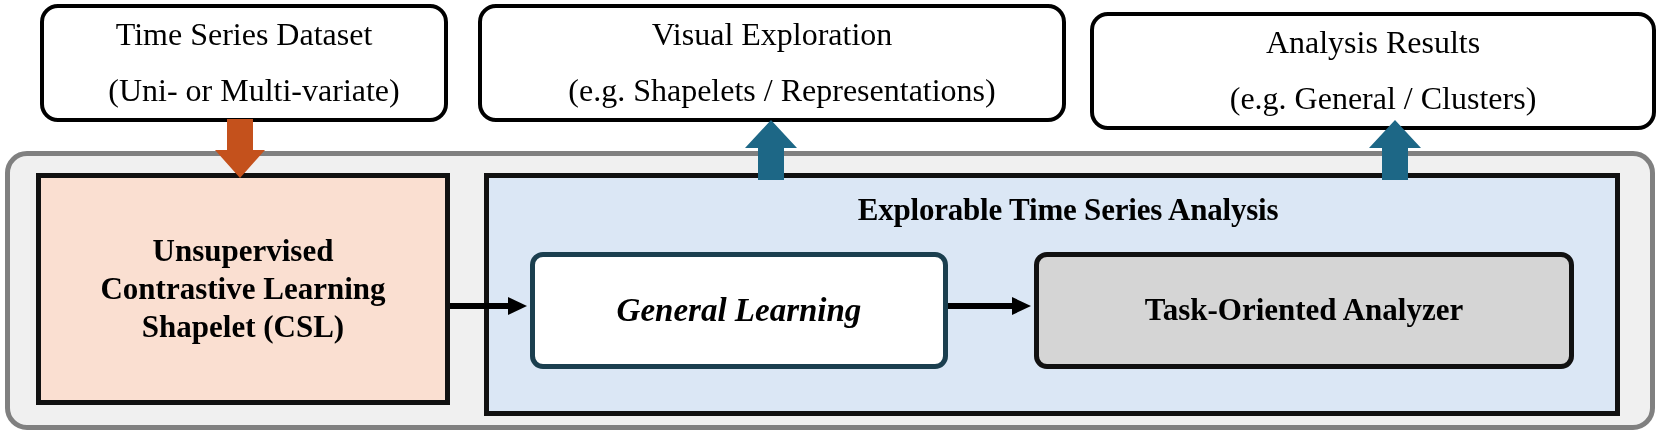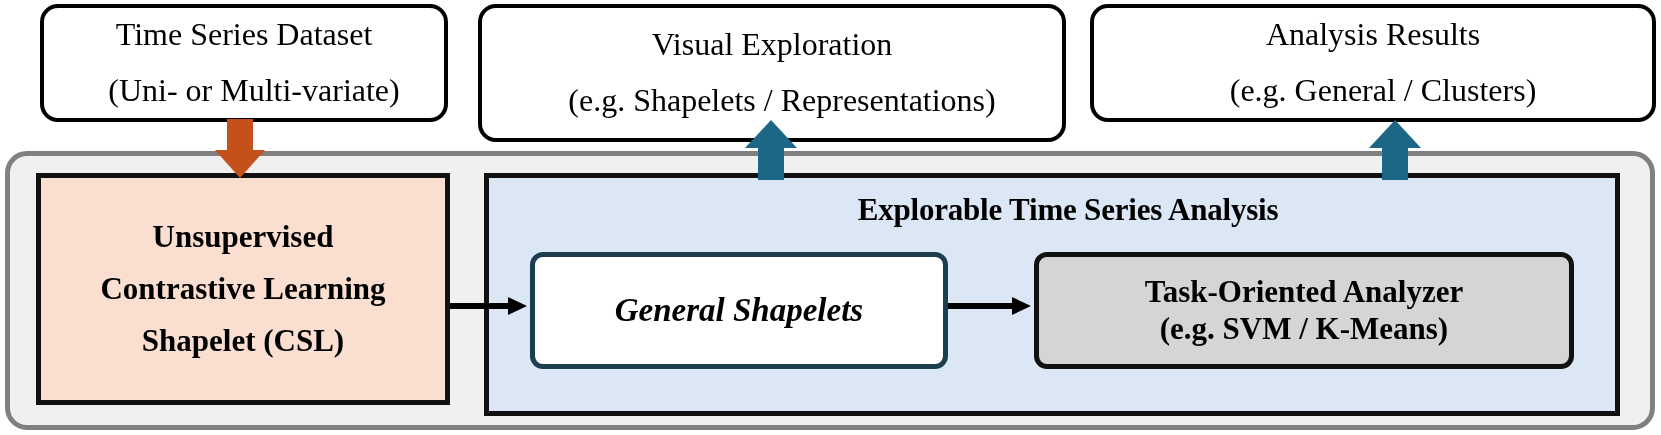--- a/index.html
+++ b/index.html
@@ -34,22 +34,22 @@
     font-size: 32px;
     font-weight: 400;
     text-align: center;
     white-space: nowrap;
     gap: 20px;
   }
   .top-box .l1 { display: block; }
   .top-box .l2 { display: block; margin-left: 20px; }
 
   #box-dataset      { left: 40px;   top: 4px;  width: 408px; height: 118px; }
-  #box-visual       { left: 478px;  top: 4px;  width: 588px; height: 138px; }
-  #box-results      { left: 1090px; top: 4px;  width: 566px; height: 118px; }
+  #box-visual       { left: 478px;  top: 4px;  width: 588px; height: 118px; }
+  #box-results      { left: 1090px; top: 12px;  width: 566px; height: 118px; }
 
   
   #outer-container {
     position: absolute;
     left: 5px;
     top: 151px;
     width: 1650px;
     height: 279px;
     background: #f0f0f0;
     border: 5px solid #808080;
@@ -70,21 +70,20 @@
     display: flex;
     flex-direction: column;
     align-items: center;
     justify-content: center;
     font-size: 31px;
     font-weight: bold;
     line-height: 1.22;
     color: #000000;
     text-align: center;
     white-space: nowrap;
-    gap: 14px;
   }
 
   
   #panel-explorable {
     position: absolute;
     left: 484px;
     top: 173px;
     width: 1136px;
     height: 243px;
     background: #dbe7f5;
@@ -183,26 +182,25 @@
   <div id="box-csl">
     <span>Unsupervised</span>
     <span>Contrastive Learning</span>
     <span>Shapelet (CSL)</span>
   </div>
 
   <div id="panel-explorable">
     <div id="panel-title">Explorable Time Series Analysis</div>
 
     <div id="box-shapelets">
-      <span>General Shapelets</span>
+      <span>General Learning</span>
     </div>
 
     <div id="box-analyzer">
       <span>Task-Oriented Analyzer</span>
-      <span>(e.g. SVM / K-Means)</span>
     </div>
   </div>
 
   <svg id="arrow-layer" viewBox="0 0 1661 435">
 
     <g>
       <polygon fill="#c4511c" points="227,119 253,119 253,150 265,150 240,178 215,150 227,150"></polygon>
     </g>
 
     <g>

